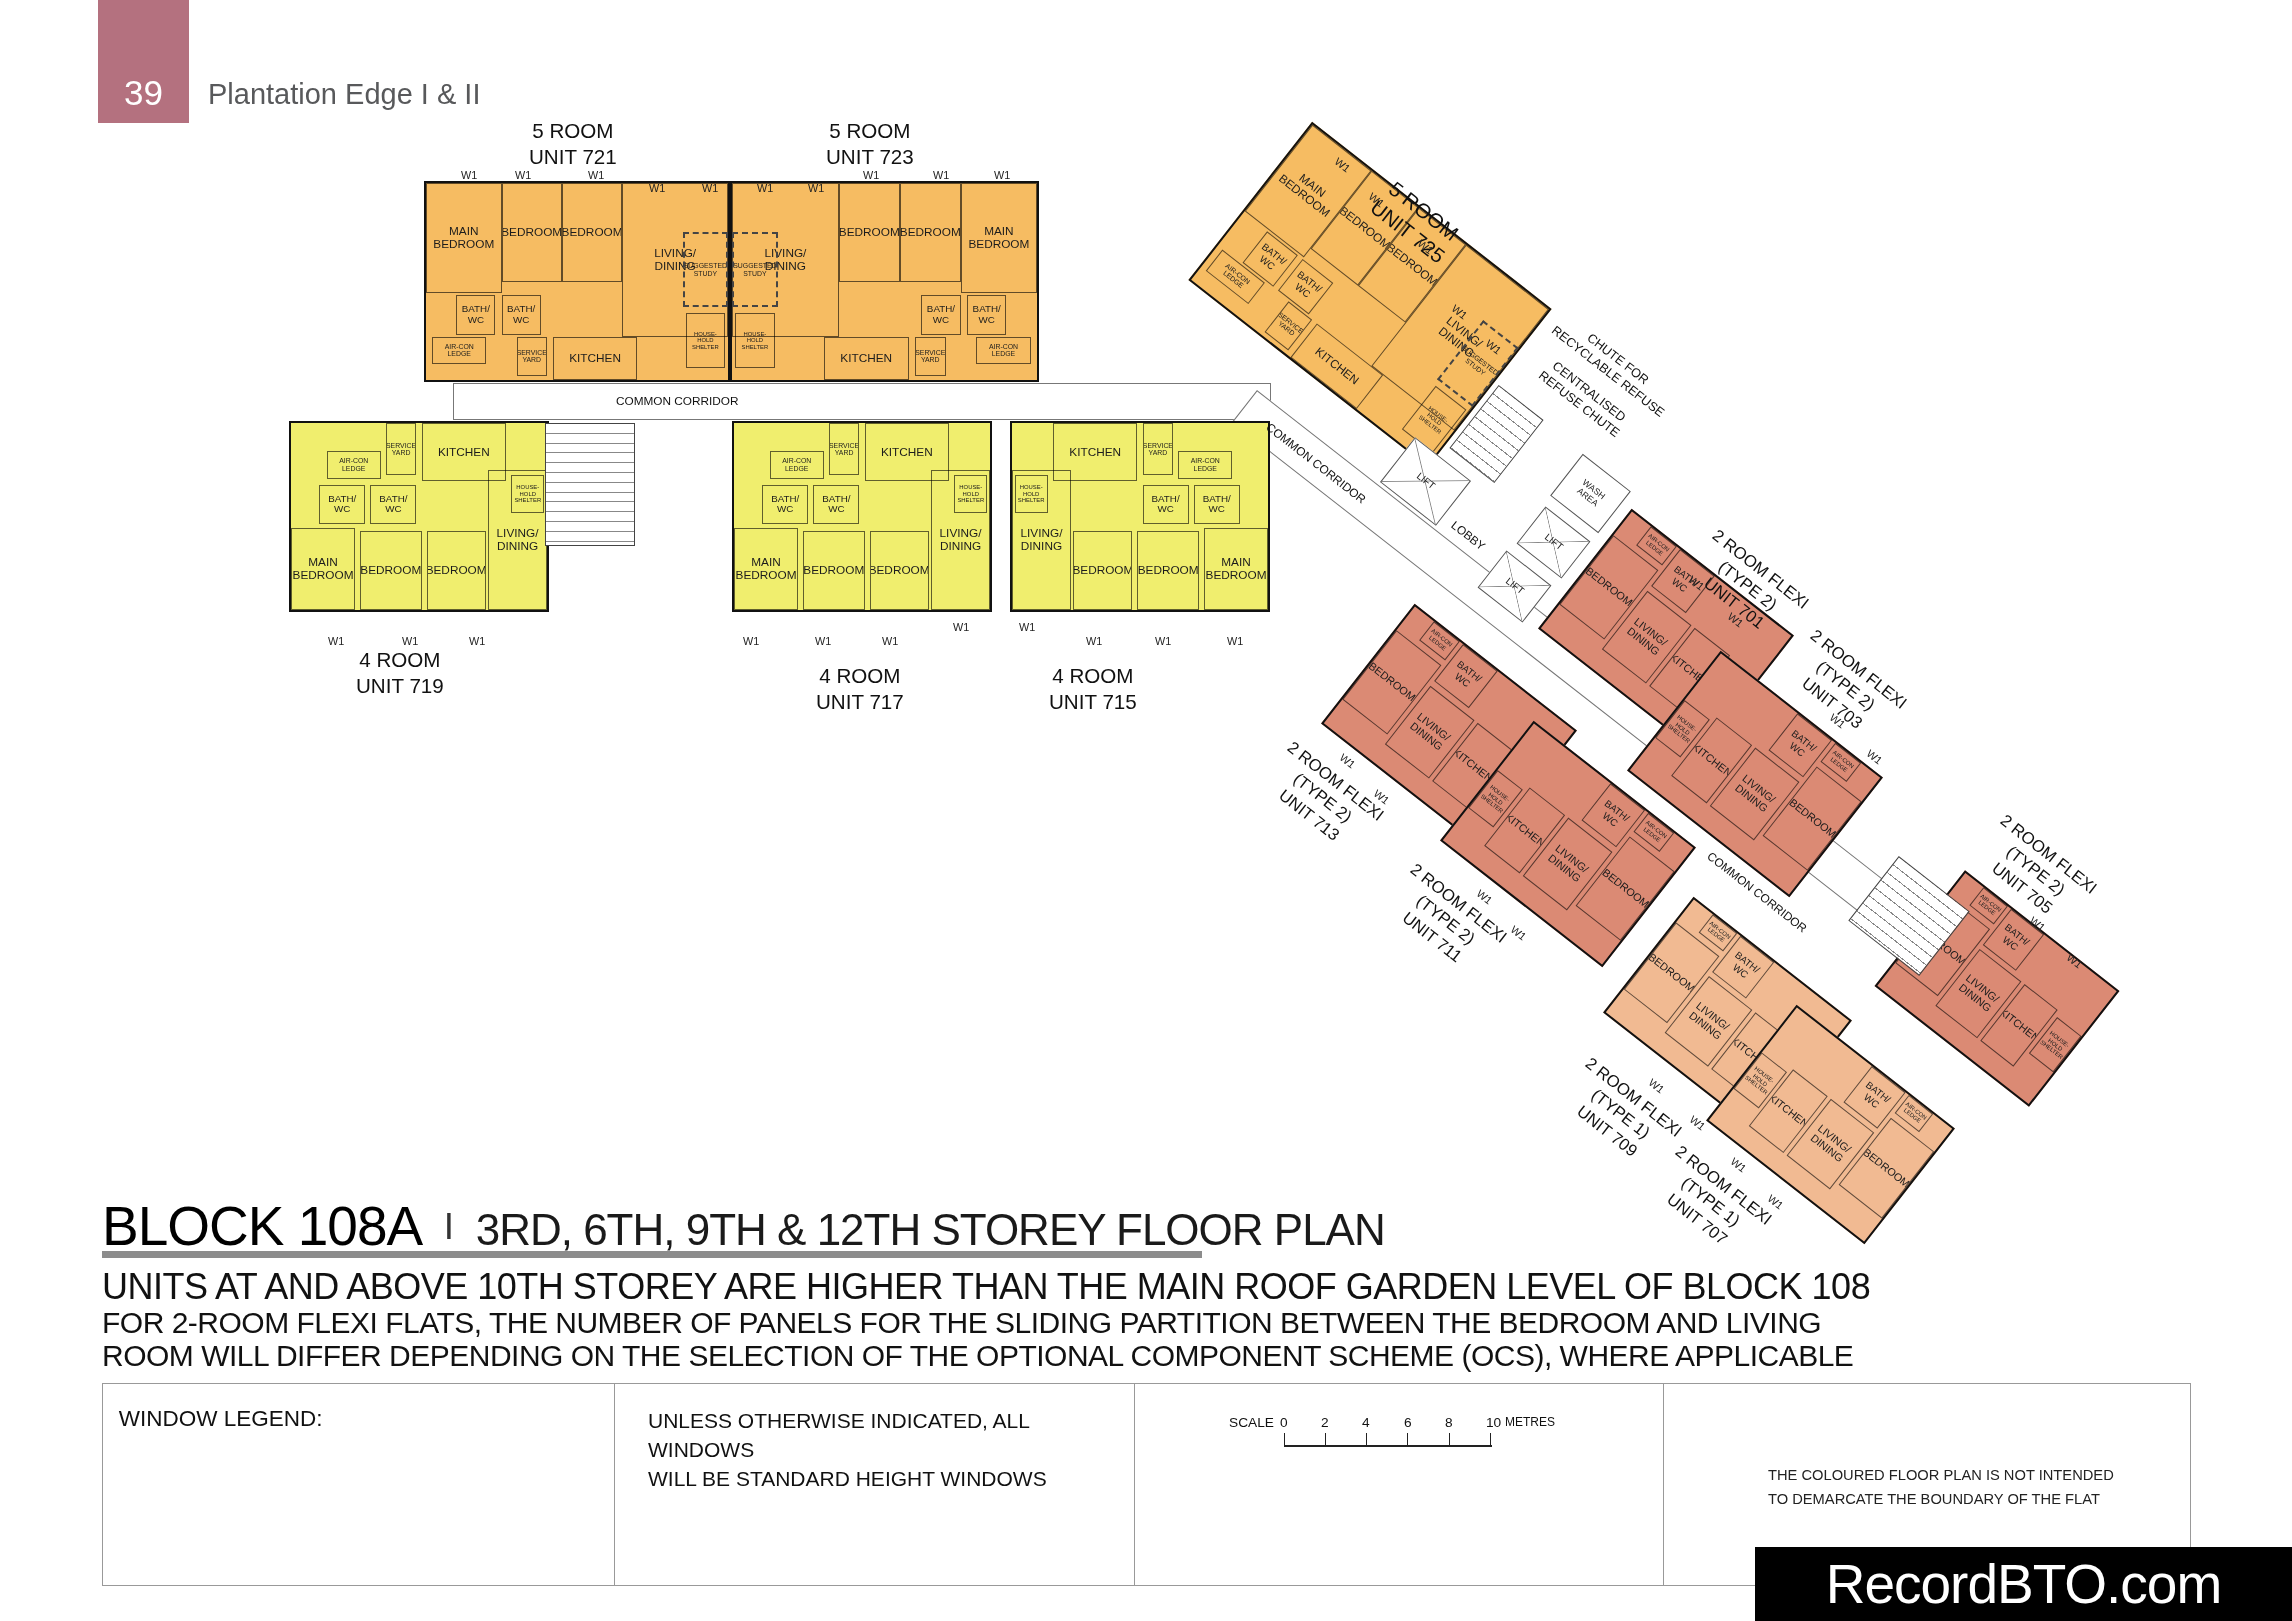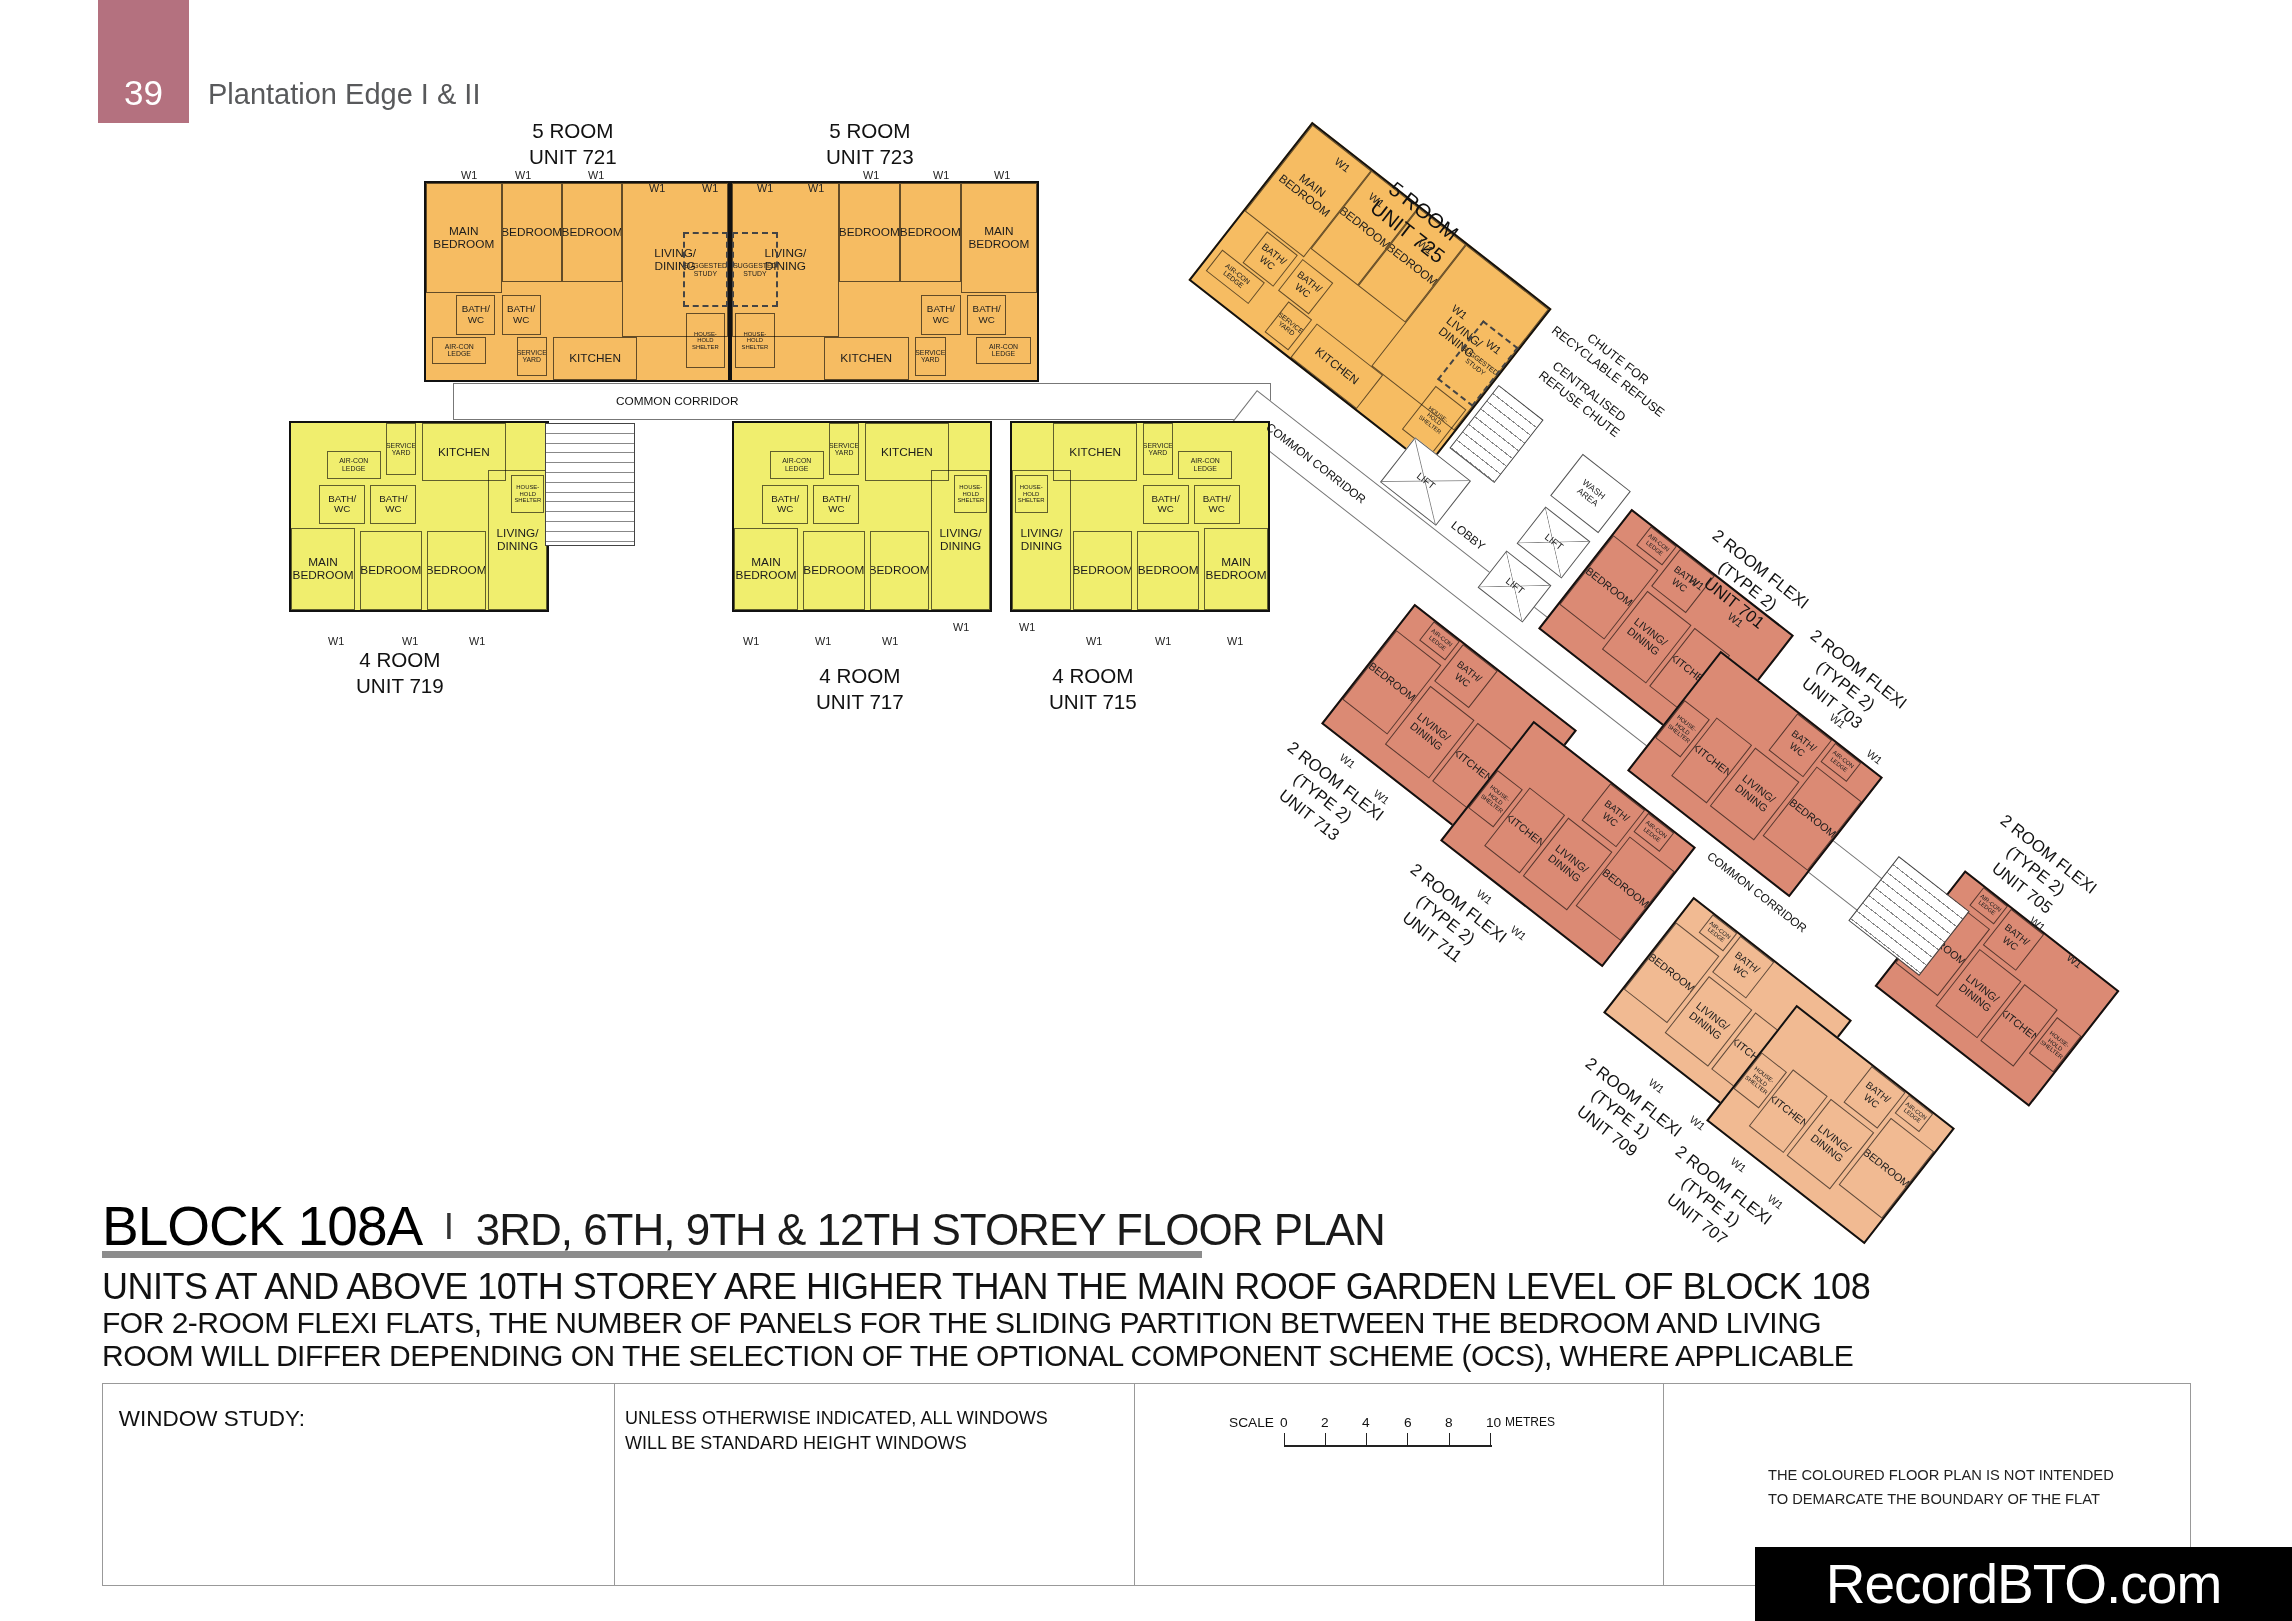--- a/index.html
+++ b/index.html
@@ -27,21 +27,21 @@
   .n2{top:1306px;font-size:30px}
   .n3{top:1339px;font-size:30px}
   .fbox{position:absolute;left:102px;top:1383px;width:2089px;height:203px;border:1.5px solid #999;box-sizing:border-box}
   .fcell{position:absolute;top:0;height:100%;box-sizing:border-box}
   .c1{left:0;width:511px}
   .c2{left:511px;width:520px;border-left:1.5px solid #999}
   .c3{left:1031px;width:529px;border-left:1.5px solid #999}
   .c4{left:1560px;width:528px;border-left:1.5px solid #999}
   .ltitle{position:absolute;left:15.7px;top:21.6px;font-size:22.5px}
   .litem{position:absolute;left:15.7px;top:61px;font-size:20.6px;line-height:1.4}
-  .wn{position:absolute;left:10px;top:21.6px;font-size:18px;line-height:1.4}
+  .wn{position:absolute;left:33px;top:21.6px;font-size:21px;line-height:1.4}
   .pre{white-space:pre-line}
   .sclabel{position:absolute;left:94px;top:31px;font-size:13.7px}
   .scnum{position:absolute;top:31px;font-size:13.7px}
   .scunit{position:absolute;left:370px;top:31px;font-size:12px}
   #ruler{position:absolute;left:149px;top:49px;width:208px;height:11.8px;border-bottom:2px solid #222}
   .rt{position:absolute;top:0;height:11.8px;border-left:1.5px solid #222}
   .disc{position:absolute;left:104px;top:80px;font-size:14.7px;line-height:1.6;color:#222}
   .wm{position:absolute;left:1755px;top:1547px;width:537px;height:74px;background:#000;display:flex;align-items:center;justify-content:center}
   .wm span{color:#fff;font-size:55px;font-weight:normal;letter-spacing:-1px}
 </style>
@@ -368,21 +368,21 @@
   <div class="blockTitle">
     <span class="bt">BLOCK 108A</span><span class="sep">I</span><span class="sub">3RD, 6TH, 9TH &amp; 12TH STOREY FLOOR PLAN</span>
   </div>
   <div class="rule"></div>
   <div class="note n1">UNITS AT AND ABOVE 10TH STOREY ARE HIGHER THAN THE MAIN ROOF GARDEN LEVEL OF BLOCK 108</div>
   <div class="note n2">FOR 2-ROOM FLEXI FLATS, THE NUMBER OF PANELS FOR THE SLIDING PARTITION BETWEEN THE BEDROOM AND LIVING</div>
   <div class="note n3">ROOM WILL DIFFER DEPENDING ON THE SELECTION OF THE OPTIONAL COMPONENT SCHEME (OCS), WHERE APPLICABLE</div>
 
   <div class="fbox">
     <div class="fcell c1">
-      <div class="ltitle">WINDOW STUDY:</div>
+      <div class="ltitle">WINDOW LEGEND:</div>
     </div>
     <div class="fcell c2">
       <div class="wn pre">UNLESS OTHERWISE INDICATED,  ALL WINDOWS
 WILL BE STANDARD HEIGHT WINDOWS</div>
     </div>
     <div class="fcell c3">
       <span class="sclabel">SCALE</span>
       <span id="scaleTicks"><span class="scnum" style="left: 145px;">0</span><span class="scnum" style="left: 186px;">2</span><span class="scnum" style="left: 227px;">4</span><span class="scnum" style="left: 269px;">6</span><span class="scnum" style="left: 310px;">8</span><span class="scnum" style="left: 351px;">10</span></span>
       <span class="scunit">METRES</span>
       <div id="ruler">

